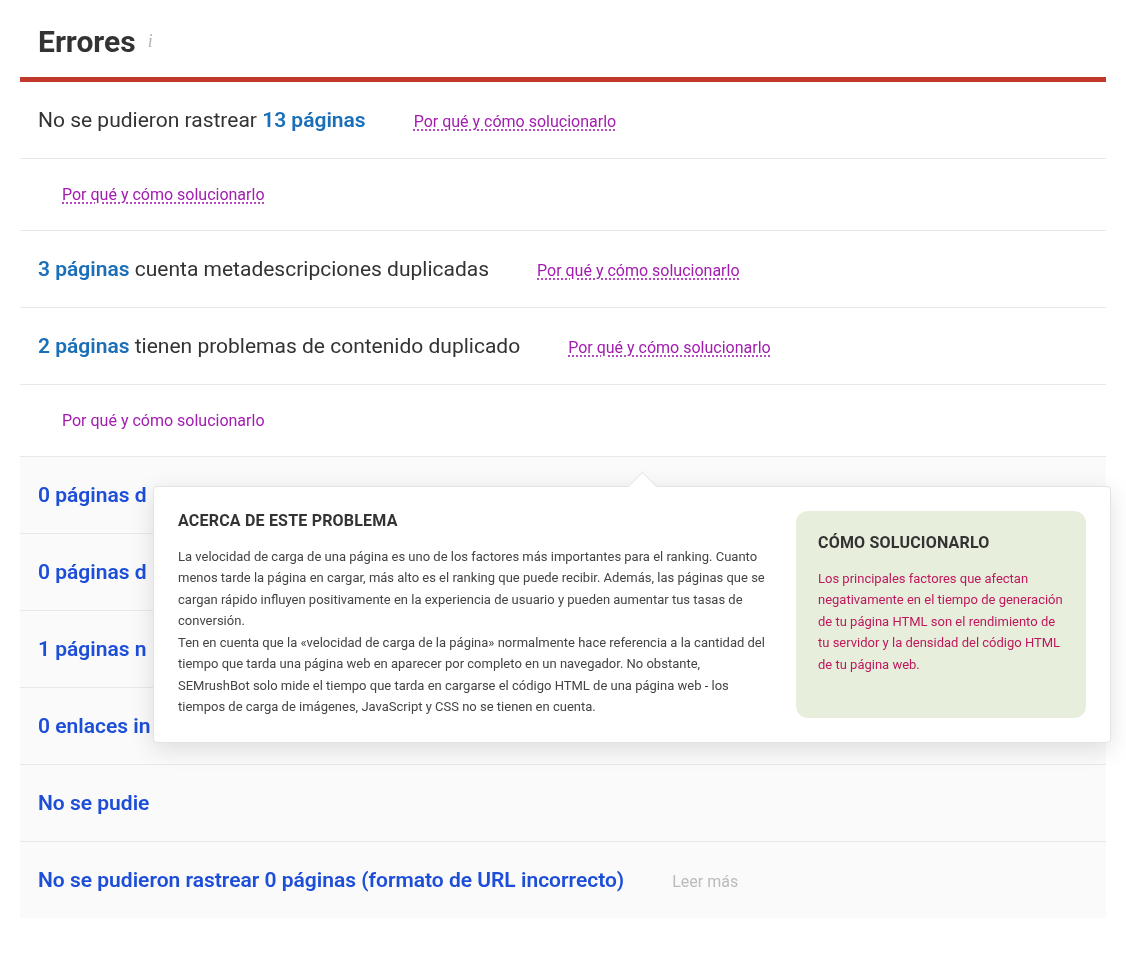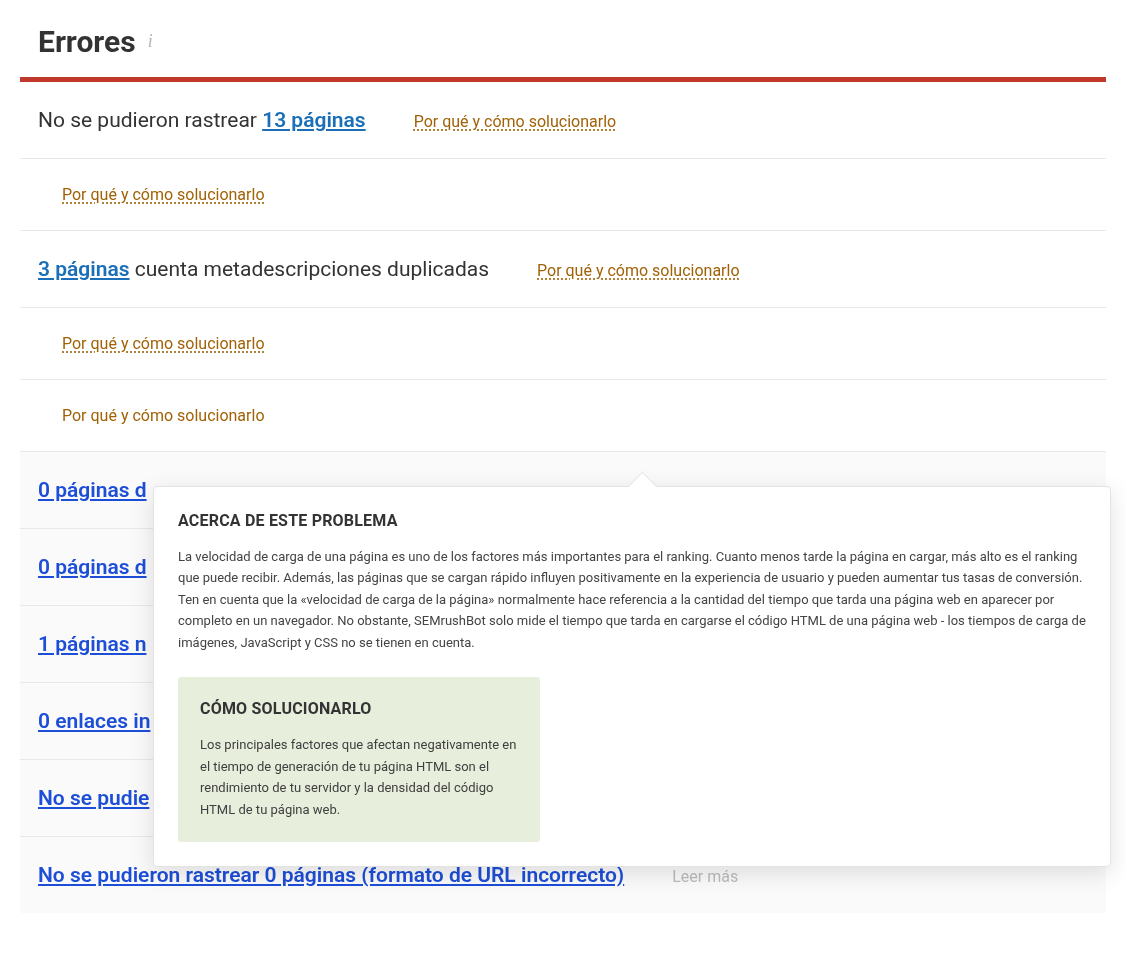--- a/index.html
+++ b/index.html
@@ -49,29 +49,28 @@
 .issue-row.faded {
   background: #fafafa;
 }
 .issue-text {
   font-size: 21px;
   color: #333;
 }
 .issue-text .count-link {
   color: #1a6fb8;
   font-weight: 600;
-  text-decoration: underline;
 }
 .issue-text.green .count-link,
 .issue-text.green {
   color: #1d4ed8;
 }
 .why-link {
   font-size: 16px;
-  color: #a16207;
+  color: #a21caf;
   text-decoration: underline dotted;
   text-underline-offset: 3px;
   cursor: pointer;
   margin-left: 24px;
   white-space: nowrap;
 }
 .why-link.no-underline {
   text-decoration: none;
 }
 .row-inner {
@@ -86,57 +85,56 @@
   left: 153px;
   width: 958px;
   background: #fff;
   border: 1px solid #e3e3e3;
   border-radius: 4px;
   box-shadow: 0 6px 24px rgba(0,0,0,0.12);
   display: flex;
   gap: 24px;
   padding: 24px;
   z-index: 10;
-  flex-direction: column;
 }
 .tooltip::before {
   content: "";
   position: absolute;
   top: -11px;
   left: 478px;
   width: 20px;
   height: 20px;
   background: #fff;
   border-left: 1px solid #e3e3e3;
   border-top: 1px solid #e3e3e3;
   transform: rotate(45deg);
 }
 .tooltip-left {
   flex: 1;
 }
 .tooltip-right {
-  width: 362px;
+  width: 290px;
   background: #e7efdc;
-  border-radius: 3px;
+  border-radius: 12px;
   padding: 22px;
 }
 .tooltip h3 {
   font-size: 16px;
   font-weight: 700;
   color: #333;
   margin-bottom: 16px;
   letter-spacing: 0.2px;
 }
 .tooltip p {
   font-size: 13px;
   line-height: 1.65;
   color: #444;
 }
 .tooltip-right h3 { color: #333; }
-.tooltip-right p { color: #404040; }
+.tooltip-right p { color: #be185d; }
 </style>
 </head>
 <body>
 
 <div class="container">
   <div class="header">
     <h1>Errores</h1>
     <span class="info-icon">i</span>
   </div>
   <div class="red-bar"></div>
@@ -160,20 +158,23 @@
     <div class="row-inner">
       <span class="issue-text">
         <span></span><a class="count-link">3 páginas</a><span> cuenta metadescripciones duplicadas</span>
       </span>
       <span class="why-link">Por qué y cómo solucionarlo</span>
     </div>
   </div>
 
   <div class="issue-row">
     <div class="row-inner">
+      <span class="issue-text">
+        <span></span><a class="count-link">2 páginas</a><span> tienen problemas de contenido duplicado</span>
+      </span>
       <span class="why-link">Por qué y cómo solucionarlo</span>
     </div>
   </div>
 
   <div class="issue-row">
     <div class="row-inner">
       <span class="why-link no-underline">Por qué y cómo solucionarlo</span>
     </div>
   </div>
 

